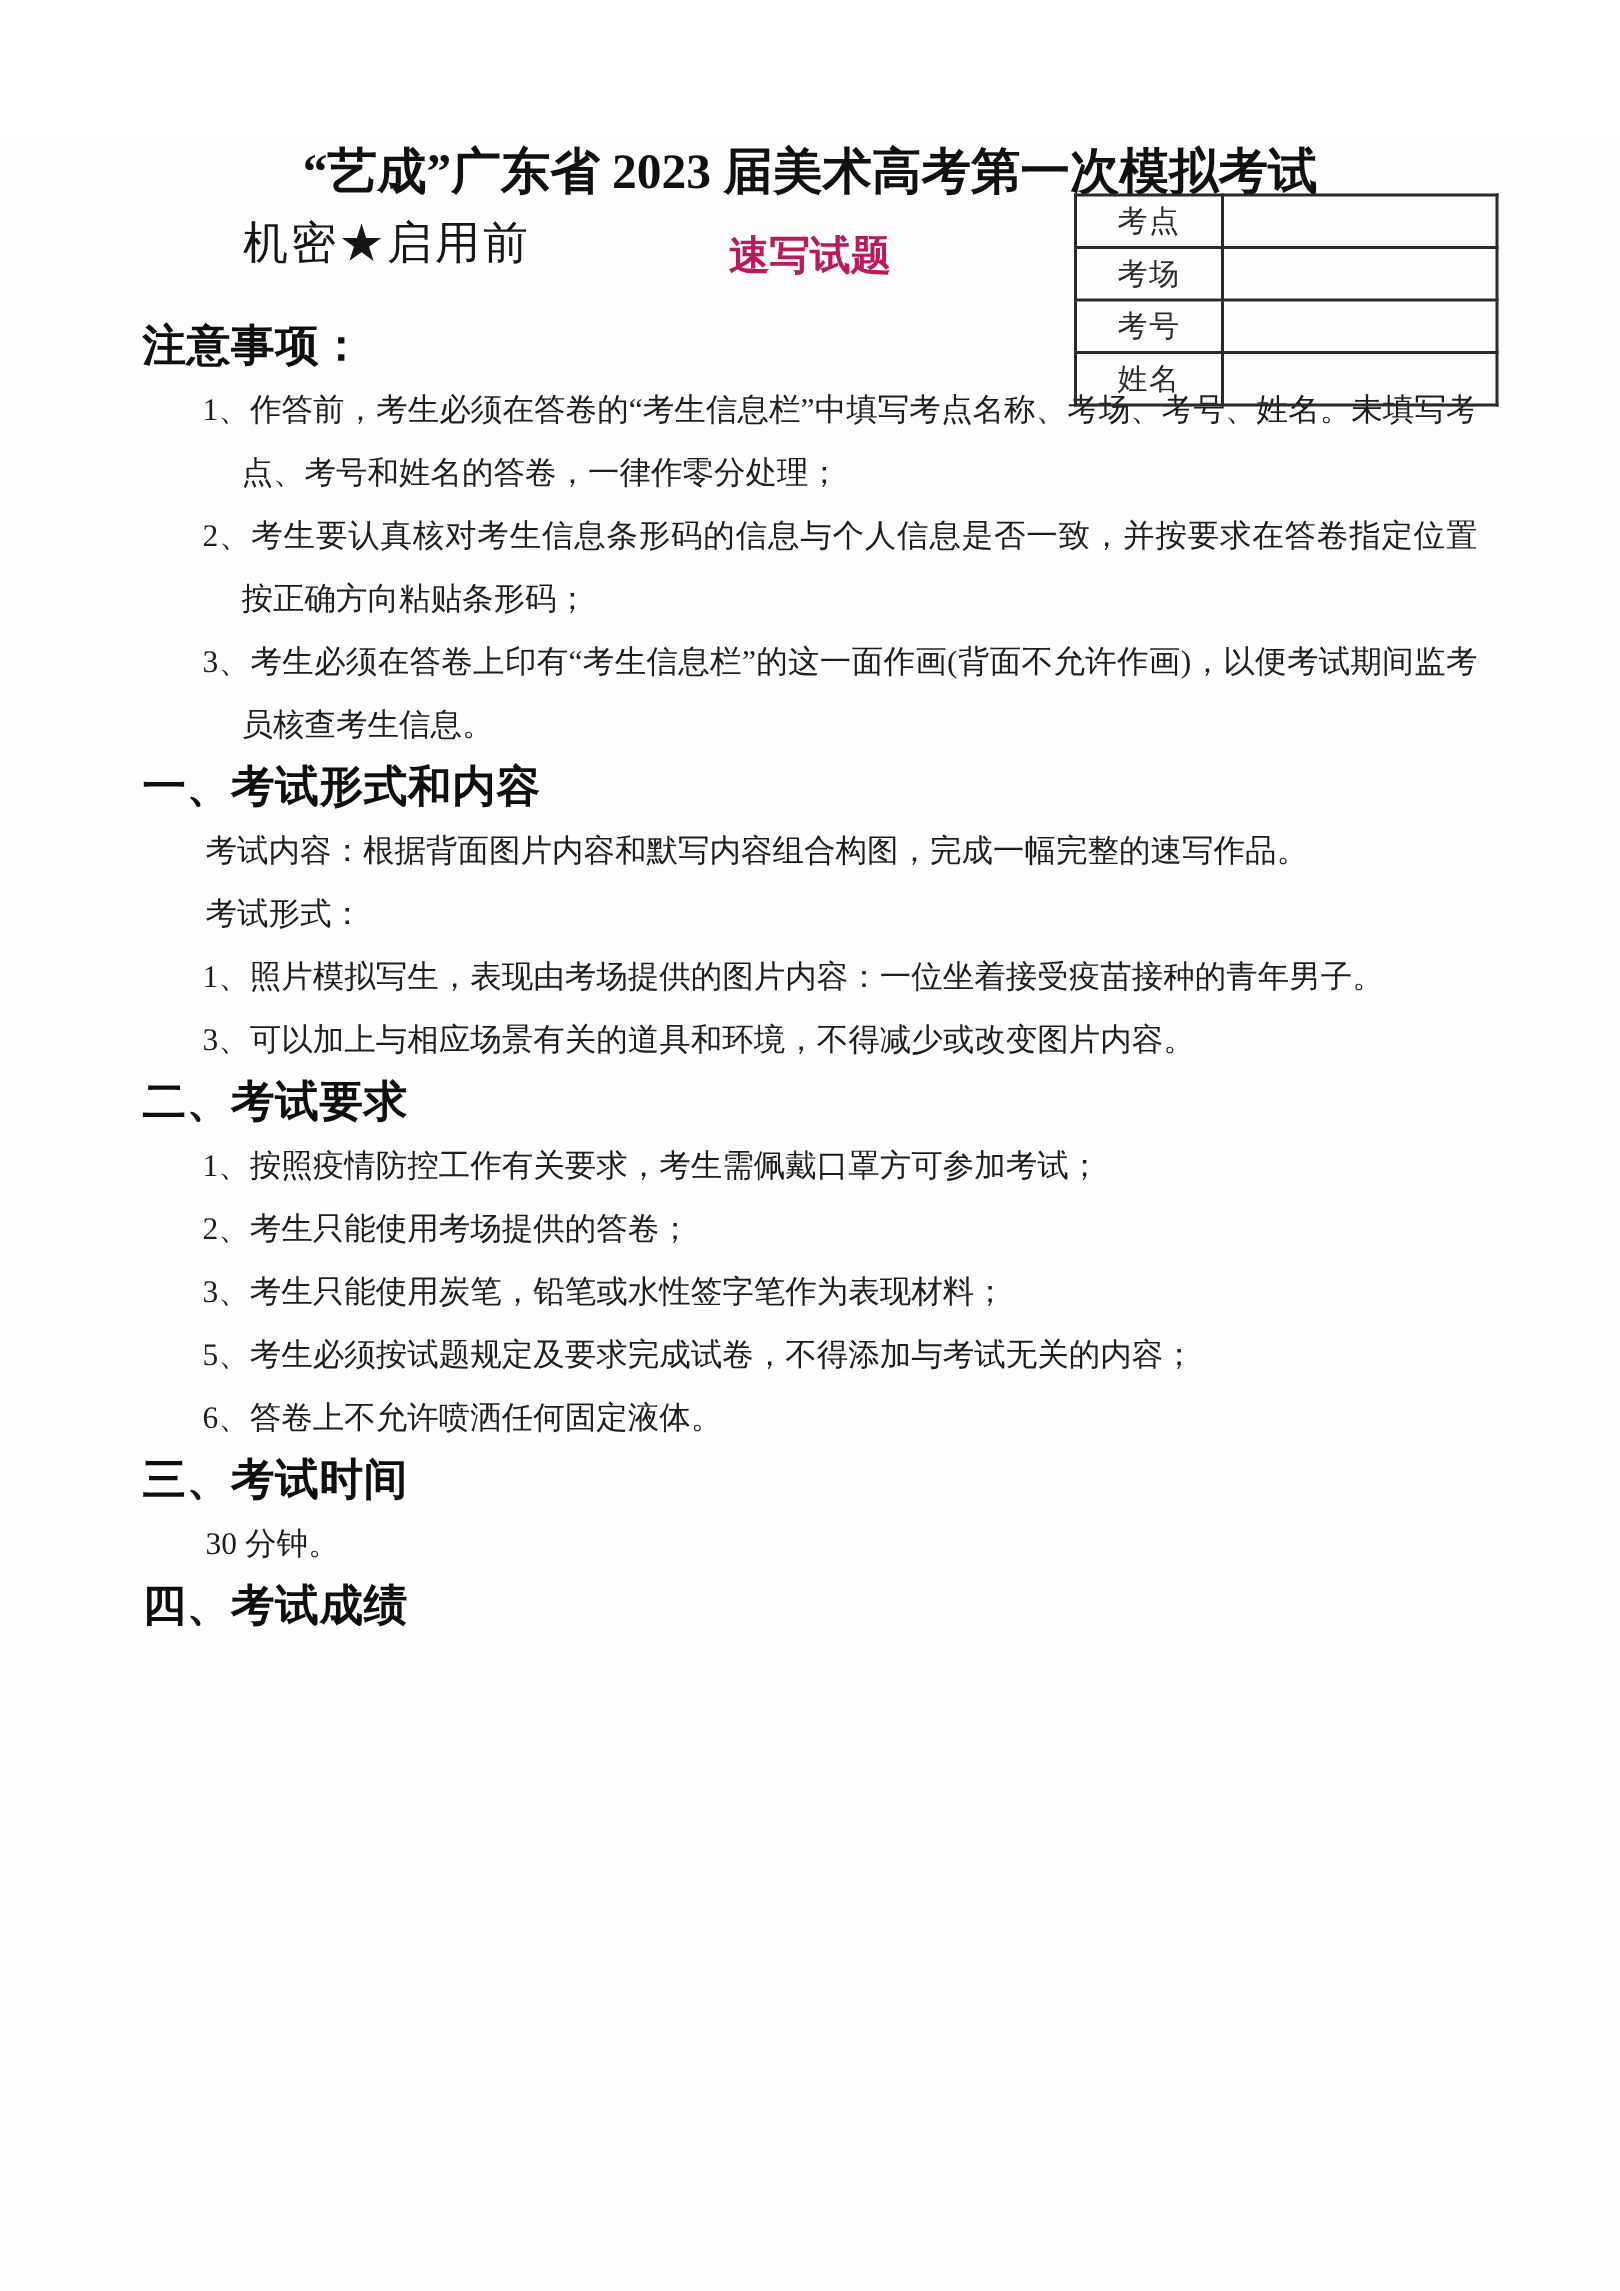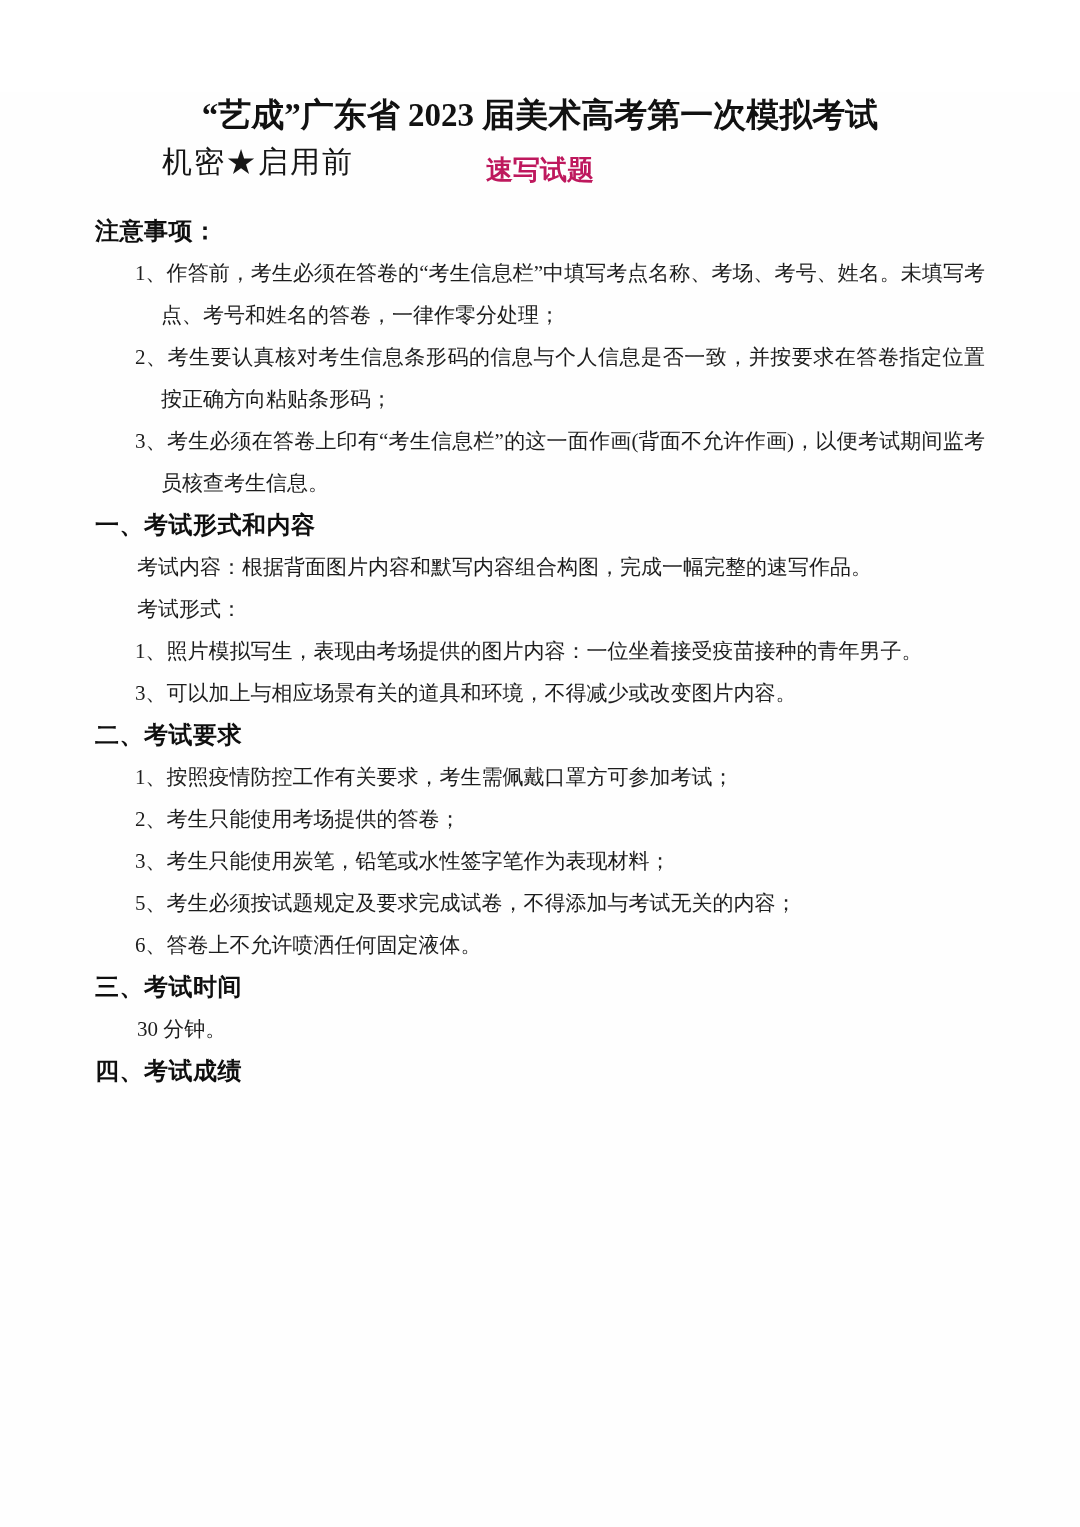--- a/index.html
+++ b/index.html
@@ -70,21 +70,21 @@
   }
 
   .doc-body {
     margin-top: 22px;
     font-size: 21px;
     line-height: 42px;
   }
   .sec-heading {
     font-family: "Liberation Sans", "DejaVu Sans", sans-serif;
     font-weight: bold;
-    font-size: 24px;
+    font-size: 29px;
     color: #0f0f0f;
     letter-spacing: 0.5px;
   }
   .para {
     margin-left: 42px;
     text-align: justify;
   }
   .num-item {
     margin-left: 66px;
     text-indent: -26px;
@@ -92,20 +92,40 @@
   }
   .num-item:last-child, .para:last-child { text-align: left; }
 </style>
 </head>
 <body>
 
 <div class="page">
 
   <div class="confidential">机密★启用前</div>
 
+  <table class="info-table">
+    <tbody>
+      <tr>
+        <td class="lbl">考点</td>
+        <td class="val"></td>
+      </tr>
+      <tr>
+        <td class="lbl">考场</td>
+        <td class="val"></td>
+      </tr>
+      <tr>
+        <td class="lbl">考号</td>
+        <td class="val"></td>
+      </tr>
+      <tr>
+        <td class="lbl">姓名</td>
+        <td class="val"></td>
+      </tr>
+    </tbody>
+  </table>
 
   <div class="title">“艺成”广东省 2023 届美术高考第一次模拟考试</div>
   <div class="subtitle">速写试题</div>
 
   <div class="doc-body">
 
     <div class="sec-heading">注意事项：</div>
     <div class="num-item">1、作答前，考生必须在答卷的“考生信息栏”中填写考点名称、考场、考号、姓名。未填写考点、考号和姓名的答卷，一律作零分处理；</div>
     <div class="num-item">2、考生要认真核对考生信息条形码的信息与个人信息是否一致，并按要求在答卷指定位置按正确方向粘贴条形码；</div>
     <div class="num-item">3、考生必须在答卷上印有“考生信息栏”的这一面作画(背面不允许作画)，以便考试期间监考员核查考生信息。</div>

